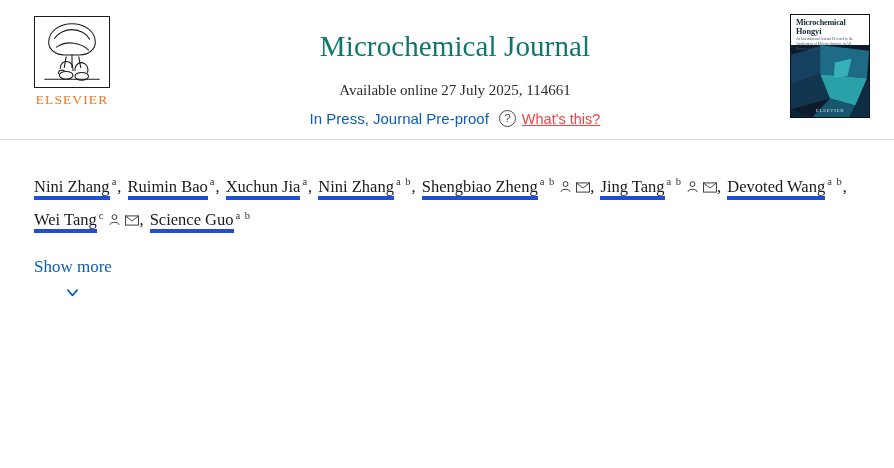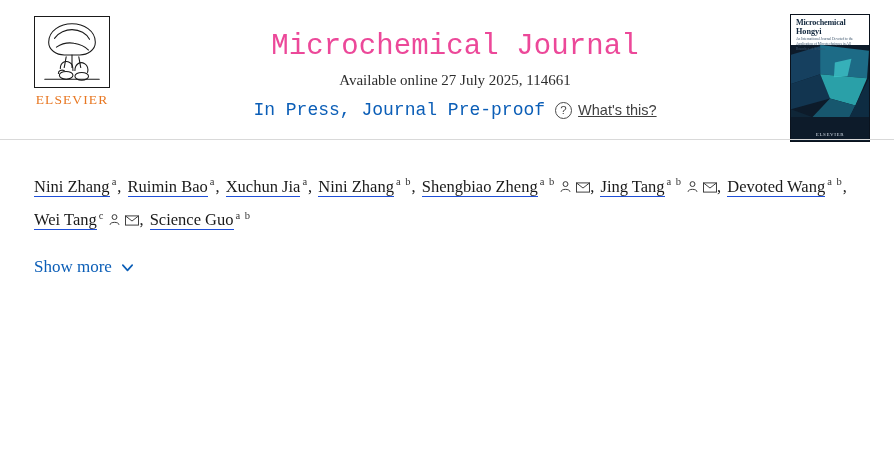--- a/index.html
+++ b/index.html
@@ -55,75 +55,75 @@
     font-weight: 400;
   }
 
   
   .journal-center {
     flex: 1 1 auto;
     text-align: center;
     padding-top: 16px;
   }
   .journal-title {
-    font-family: Liberation Mono, monospace;
+    font-family: Liberation Serif, serif;
     font-size: 29px;
     font-weight: 400;
-    color: #ec4899;
+    color: #0f766e;
     line-height: 1.15;
     letter-spacing: 0.1px;
   }
   .journal-avail {
-    margin-top: 9px;
+    margin-top: 19px;
     font-size: 15px;
     color: #2e2e2e;
     font-family: "Liberation Serif", serif;
   }
   .journal-status-row {
     margin-top: 11px;
     display: flex;
     align-items: center;
     justify-content: center;
     gap: 10px;
     font-size: 14.5px;
   }
   .status-link {
     color: #0b5eb7;
     text-decoration: none;
     cursor: pointer;
-    font-family: Liberation Mono, monospace;
-    font-size: 18px;
+    font-family: Liberation Sans, sans-serif;
+    font-size: 15px;
   }
   .whats-this {
     display: inline-flex;
     align-items: center;
     gap: 6px;
     cursor: pointer;
   }
   .q-icon {
     width: 17px; height: 17px;
     border: 1.4px solid #4a4a4a;
     border-radius: 50%;
     color: #4a4a4a;
     font-size: 11.5px;
     line-height: 14.5px;
     text-align: center;
     font-family: "Liberation Sans", sans-serif;
   }
   .whats-this-label {
-    color: #404040;
+    color: #ef4444;
     text-decoration: underline;
     font-size: 14.5px;
     text-align: center;
   }
 
   
   .cover {
     width: 80px;
-    height: 128px;
+    height: 104px;
     flex: 0 0 80px;
     background: #0d1b2a;
     position: relative;
     overflow: hidden;
     border: 1px solid #0a121d;
     cursor: pointer;
   }
   .cover-top {
     position: absolute;
     top: 0; left: 0; right: 0;
@@ -194,21 +194,21 @@
     font-family: "Liberation Serif", serif;
     font-size: 16.5px;
     line-height: 28px;
     color: #1a1a1a;
   }
   .author {
     display: inline;
     white-space: nowrap;
   }
   .author-name {
-    border-bottom: 1px solid #1d4ed8;
+    border-bottom: 4px solid #1d4ed8;
     cursor: pointer;
   }
   .sup {
     font-size: 10.5px;
     vertical-align: super;
     color: #333;
     letter-spacing: 1px;
     margin-left: 2px;
   }
   .mini-icon {
@@ -222,20 +222,21 @@
   
   .show-more {
     margin-top: 22px;
     display: inline-flex;
     align-items: center;
     gap: 8px;
     color: #0b5eb7;
     font-size: 17px;
     font-family: "Liberation Serif", serif;
     cursor: pointer;
+    flex-direction: column;
   }
   .chev {
     width: 15px; height: 15px;
     display: inline-block;
   }
 </style>
 </head>
 <body>
 
 <div class="page">

